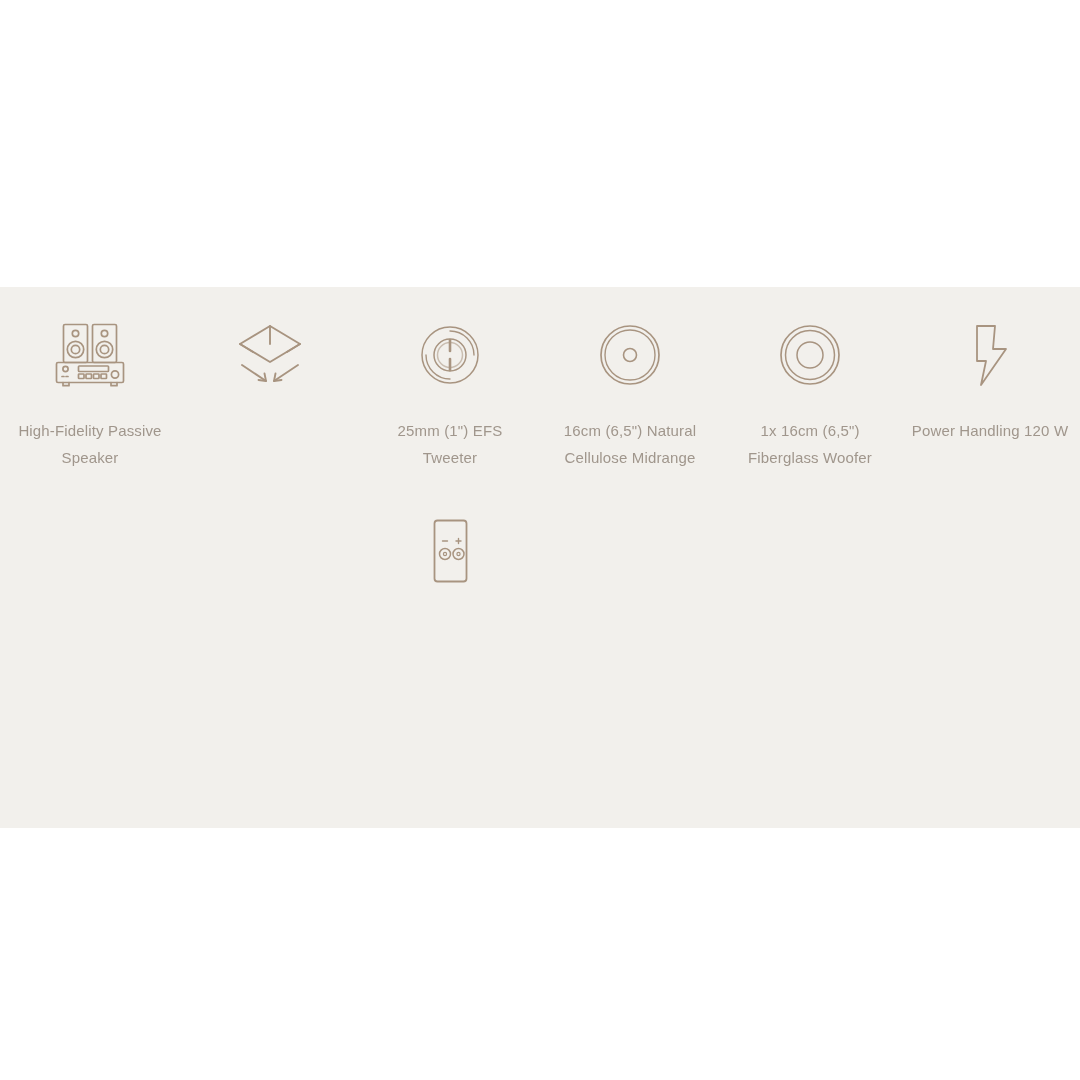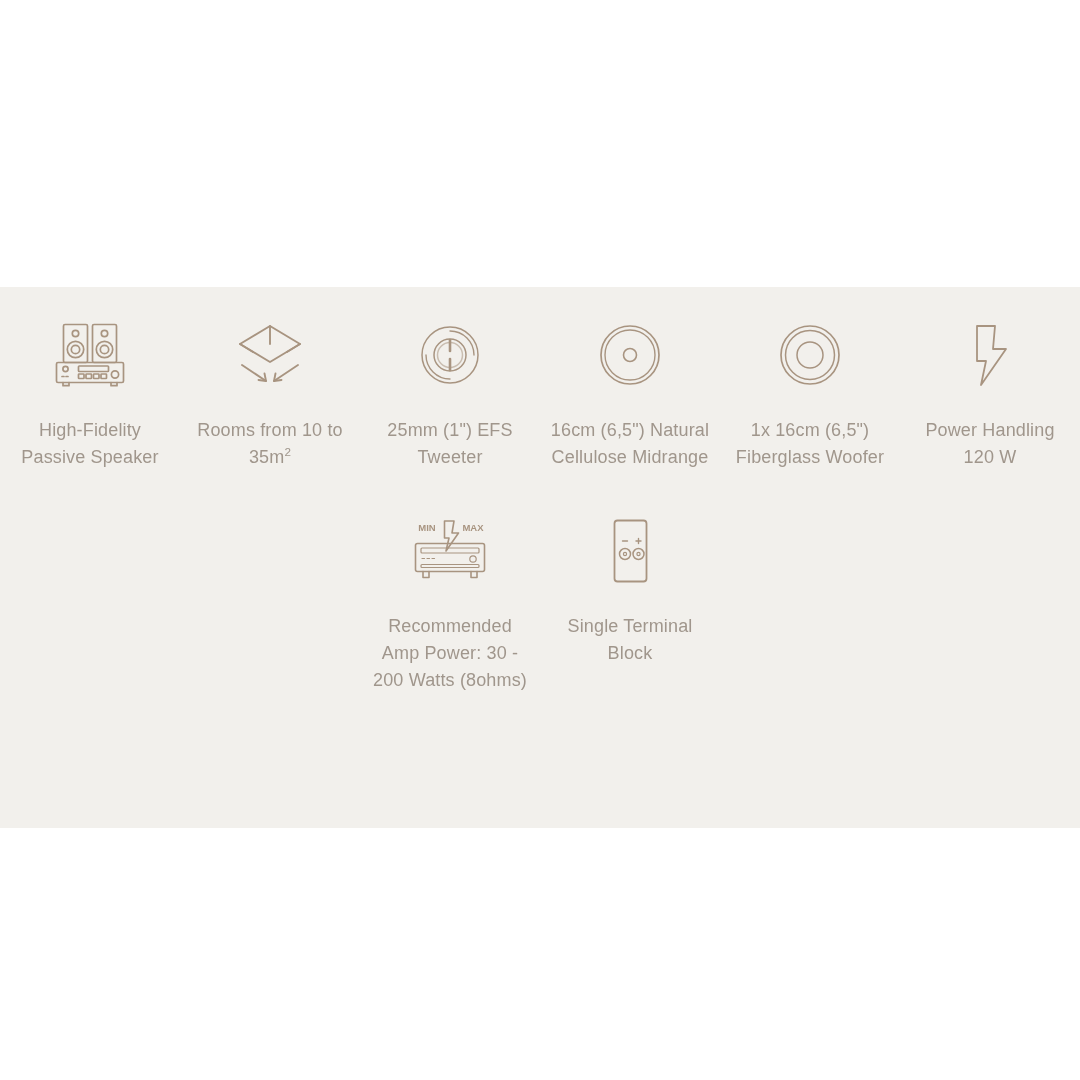--- a/index.html
+++ b/index.html
@@ -57,21 +57,21 @@
   }
 
   .icon-box svg {
     display: block;
     overflow: visible;
   }
 
   .spec-label {
     margin-top: 16px;
     text-align: center;
-    font-size: 18px;
+    font-size: 15px;
     line-height: 27px;
     letter-spacing: 0.15px;
     color: #a0968c;
     font-family: "Liberation Sans", sans-serif;
     font-weight: 400;
     max-width: 160px;
   }
 
   .spec-label sup {
     font-size: 0.65em;
@@ -118,21 +118,20 @@
           <path d="M40 7 L70 25 L40 43 L10 25 Z"></path>
           <path d="M40 7 L40 25"></path>
           <path d="M10 25 L23 33"></path>
           <path d="M70 25 L57 33"></path>
           <path d="M12 46 L36 62"></path>
           <path d="M68 46 L44 62"></path>
           <path d="M36 62 L34.5 54.5 M36 62 L28.5 61"></path>
           <path d="M44 62 L45.5 54.5 M44 62 L51.5 61"></path>
         </svg>
       </div>
-      <div class="spec-label" style="color: rgb(160, 150, 140);">Rooms from 10 to 35m<sup>2</sup></div>
     </div>
 
     <div class="spec-cell">
       <div class="icon-box">
         <svg width="80" height="72" viewBox="0 0 80 72" fill="none" stroke="#a89480" stroke-width="1.5" stroke-linecap="round">
           <circle cx="40" cy="36" r="28"></circle>
           <path d="M40 12 A24 24 0 0 1 64 36" stroke-width="1.4"></path>
           <path d="M40 60 A24 24 0 0 1 16 36" stroke-width="1.4"></path>
           <circle cx="40" cy="36" r="16"></circle>
           <circle cx="40" cy="36" r="12.5" stroke-opacity="0.55"></circle>
@@ -174,50 +173,33 @@
       <div class="spec-label" style="color: rgb(160, 150, 140); text-align: center;">Power Handling 120 W</div>
     </div>
 
   </div>
 
   <div class="spec-row row-2">
 
     <div class="spec-cell empty"></div>
     <div class="spec-cell empty"></div>
 
-    <div class="spec-cell">
-      <div class="icon-box">
-        <svg width="86" height="72" viewBox="0 0 86 72" fill="none" stroke="#a89480" stroke-width="1.6" stroke-linecap="round" stroke-linejoin="round">
-          <text x="20" y="16" font-family="Liberation Sans, sans-serif" font-size="9.5" font-weight="700" fill="#a89480" stroke="none" text-anchor="middle">MIN</text>
-          <text x="66" y="16" font-family="Liberation Sans, sans-serif" font-size="9.5" font-weight="700" fill="#a89480" stroke="none" text-anchor="middle">MAX</text>
-          <path d="M47 6 H37.5 V23 H42 L39 36 L51.5 18 H45 Z"></path>
-          <rect x="8.5" y="28.5" width="69" height="28" rx="2"></rect>
-          <rect x="14" y="33" width="58" height="5" rx="1" stroke-width="1.2"></rect>
-          <path d="M15 43.5h2.5M20 43.5h2.5M25 43.5h2.5" stroke-width="1.2"></path>
-          <circle cx="66" cy="44" r="3.2" stroke-width="1.2"></circle>
-          <rect x="14" y="49.5" width="58" height="3" rx="1" stroke-width="1.2"></rect>
-          <path d="M16 56.5v6h6v-6M64 56.5v6h6v-6"></path>
-        </svg>
-      </div>
-      <div class="spec-label" style="color: rgb(160, 150, 140);">Recommended Amp Power: 30 - 200 Watts (8ohms)</div>
-    </div>
 
     <div class="spec-cell">
       <div class="icon-box">
         <svg width="80" height="72" viewBox="0 0 80 72" fill="none" stroke="#a89480" stroke-width="1.8" stroke-linecap="round" stroke-linejoin="round">
           <rect x="24.5" y="5.5" width="32" height="61" rx="3"></rect>
           <path d="M32.5 26h5" stroke-width="1.4"></path>
           <path d="M46 26h5M48.5 23.5v5" stroke-width="1.4"></path>
           <circle cx="35" cy="39" r="5.5" stroke-width="1.5"></circle>
           <circle cx="35" cy="39" r="1.6" stroke-width="1.2"></circle>
           <circle cx="48.5" cy="39" r="5.5" stroke-width="1.5"></circle>
           <circle cx="48.5" cy="39" r="1.6" stroke-width="1.2"></circle>
         </svg>
       </div>
-      <div class="spec-label" style="color: rgb(160, 150, 140);">Single Terminal Block</div>
     </div>
 
     <div class="spec-cell empty"></div>
     <div class="spec-cell empty"></div>
 
   </div>
 
 </div>
 
 </body></html>

